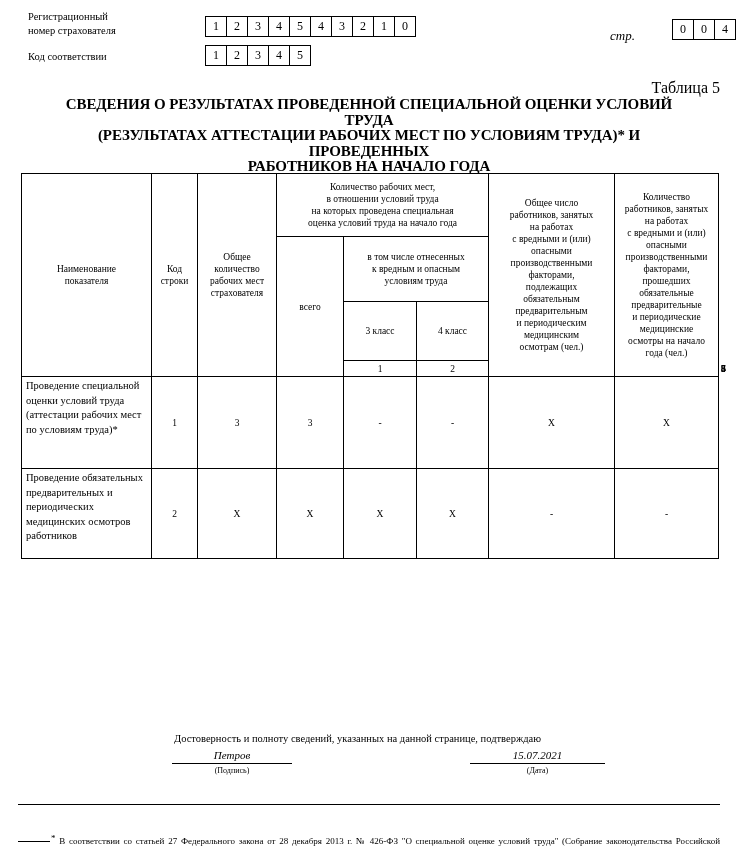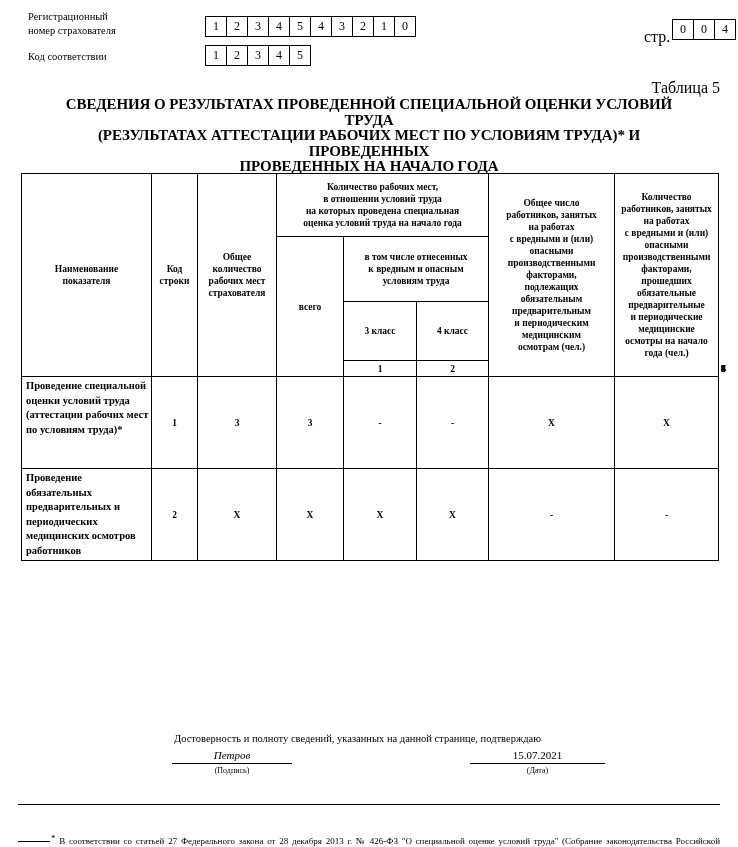--- a/index.html
+++ b/index.html
@@ -47,23 +47,24 @@
     font-family: "Liberation Serif", serif;
     background: #fff;
   }
   .digit-box:first-child { margin-left: 0; }
 
   #reg-boxes { left: 205px; top: 16px; }
   #sub-boxes { left: 205px; top: 45px; }
 
   #page-num-label {
     position: absolute;
-    left: 644px;
+    left: 610px;
     top: 28px;
-    font-size: 16px;
+    font-size: 13px;
+    font-style: italic;
   }
   #page-boxes { left: 672px; top: 19px; }
 
   #table-caption {
     position: absolute;
     right: 18px;
     top: 79px;
     font-size: 16px;
   }
 
@@ -84,21 +85,21 @@
   #main-table {
     position: absolute;
     left: 21px;
     top: 173px;
     width: 697px;
     border-collapse: collapse;
     table-layout: fixed;
   }
   #main-table td, #main-table th {
     border: 1px solid #000;
-    font-weight: bold;
+    font-weight: normal;
     font-size: 9.5px;
     line-height: 12px;
     text-align: center;
     vertical-align: middle;
     padding: 1px 2px;
   }
   #main-table th { font-size: 9.5px; }
   .numrow td {
     height: 13px;
     font-size: 10px;
@@ -121,20 +122,21 @@
     top: 733px;
     font-size: 10.5px;
     white-space: nowrap;
   }
   .sig-group { position: absolute; }
   .sig-value {
     text-align: center;
     font-size: 11px;
     height: 15px;
     line-height: 15px;
+    font-style: italic;
   }
   .sig-value.italic { font-style: italic; text-align: center; }
   .sig-line {
     border-bottom: 1px solid #000;
     width: 100%;
     height: 0;
   }
   .sig-caption {
     text-align: center;
     font-size: 8px;
@@ -207,21 +209,21 @@
       <div class="digit-box">0</div>
       <div class="digit-box">0</div>
       <div class="digit-box">4</div>
     </div>
 
   <div id="table-caption">Таблица 5</div>
 
   <div id="doc-title">
     <div>СВЕДЕНИЯ О РЕЗУЛЬТАТАХ ПРОВЕДЕННОЙ СПЕЦИАЛЬНОЙ ОЦЕНКИ УСЛОВИЙ ТРУДА</div>
     <div>(РЕЗУЛЬТАТАХ АТТЕСТАЦИИ РАБОЧИХ МЕСТ ПО УСЛОВИЯМ ТРУДА)* И ПРОВЕДЕННЫХ</div>
-    <div>ПРОВЕДЕННЫХ НА НАЧАЛО ГОДА</div>
+    <div>РАБОТНИКОВ НА НАЧАЛО ГОДА</div>
   </div>
 
   <table id="main-table">
     <colgroup>
       <col style="width:130px">
       <col style="width:46px">
       <col style="width:79px">
       <col style="width:67px">
       <col style="width:73px">
       <col style="width:72px">

